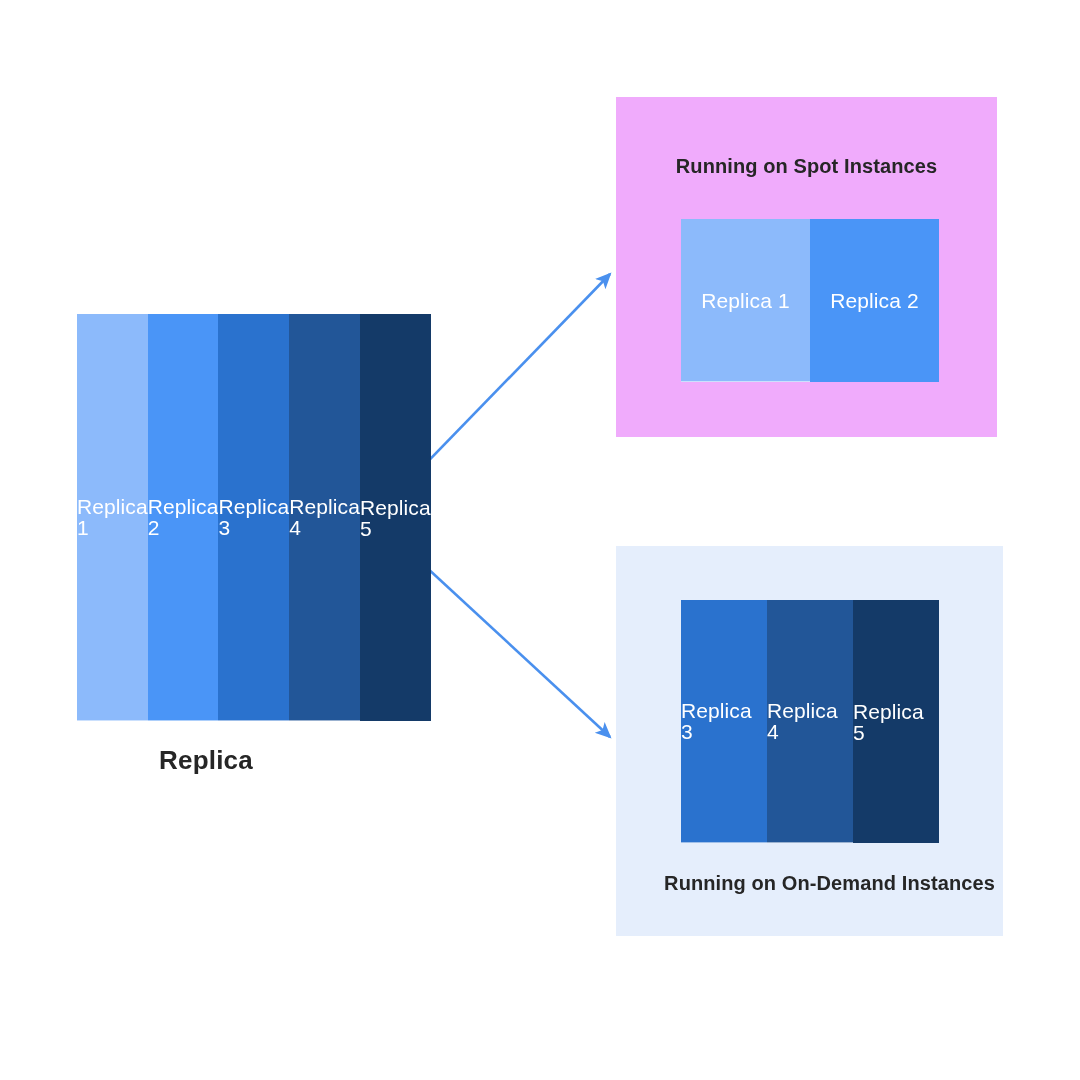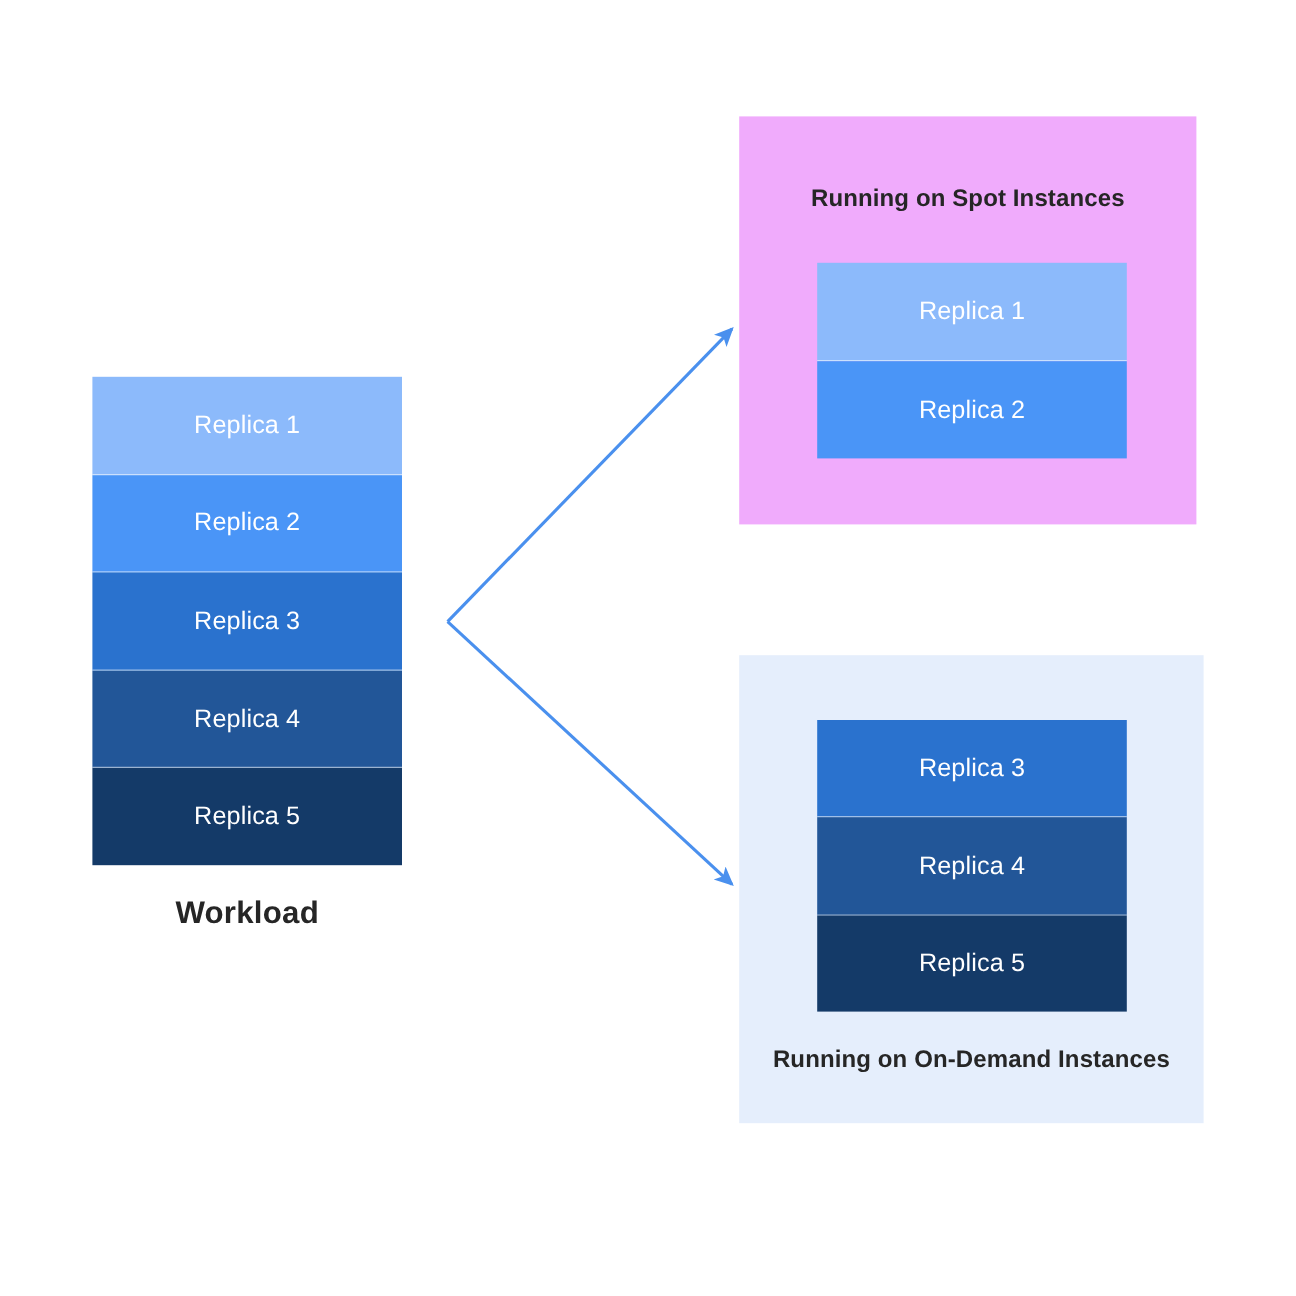--- a/index.html
+++ b/index.html
@@ -30,21 +30,21 @@
     top: 0;
     width: 1080px;
     height: 1080px;
     pointer-events: none;
   }
 
   
   .replica-stack {
     position: absolute;
     display: flex;
-    flex-direction: column;
+    flex-direction: row;
     box-sizing: border-box;
   }
   .replica-band {
     flex: 1 1 0;
     display: flex;
     align-items: center;
     justify-content: center;
     color: #ffffff;
     font-size: 21px;
     font-weight: 400;
@@ -113,20 +113,21 @@
   }
 
   #panel-ondemand {
     left: 616px;
     top: 546px;
     width: 387px;
     height: 390px;
   }
   #panel-ondemand .panel-title {
     top: 326px;
+    padding-left: 20px;
   }
   #ondemand-stack {
     left: 65px;
     top: 54px;
     width: 258px;
     height: 243px;
   }
 </style>
 </head>
 <body>
@@ -154,21 +155,21 @@
       <div class="replica-band" style="background-color: rgb(42, 114, 206); color: rgb(255, 255, 255);">
         <span>Replica 3</span>
       </div>
       <div class="replica-band" style="background-color: rgb(34, 86, 152); color: rgb(255, 255, 255);">
         <span>Replica 4</span>
       </div>
       <div class="replica-band" style="background-color: rgb(20, 58, 104); color: rgb(255, 255, 255);">
         <span>Replica 5</span>
       </div>
     </div>
-    <div id="workload-caption" style="color: rgb(38, 38, 38);">Workload</div>
+    <div id="workload-caption" style="color: rgb(38, 38, 38);">Replica</div>
   </div>
 
   <div id="panel-spot" class="panel" style="background-color: #f0abfc;">
     <div class="panel-title" style="color: rgb(38, 38, 38);">Running on Spot Instances</div>
     <div id="spot-stack" class="replica-stack">
       <div class="replica-band" style="background-color: rgb(140, 186, 251); color: rgb(255, 255, 255);">
         <span>Replica 1</span>
       </div>
       <div class="replica-band" style="background-color: rgb(74, 149, 247); color: rgb(255, 255, 255);">
         <span>Replica 2</span>

